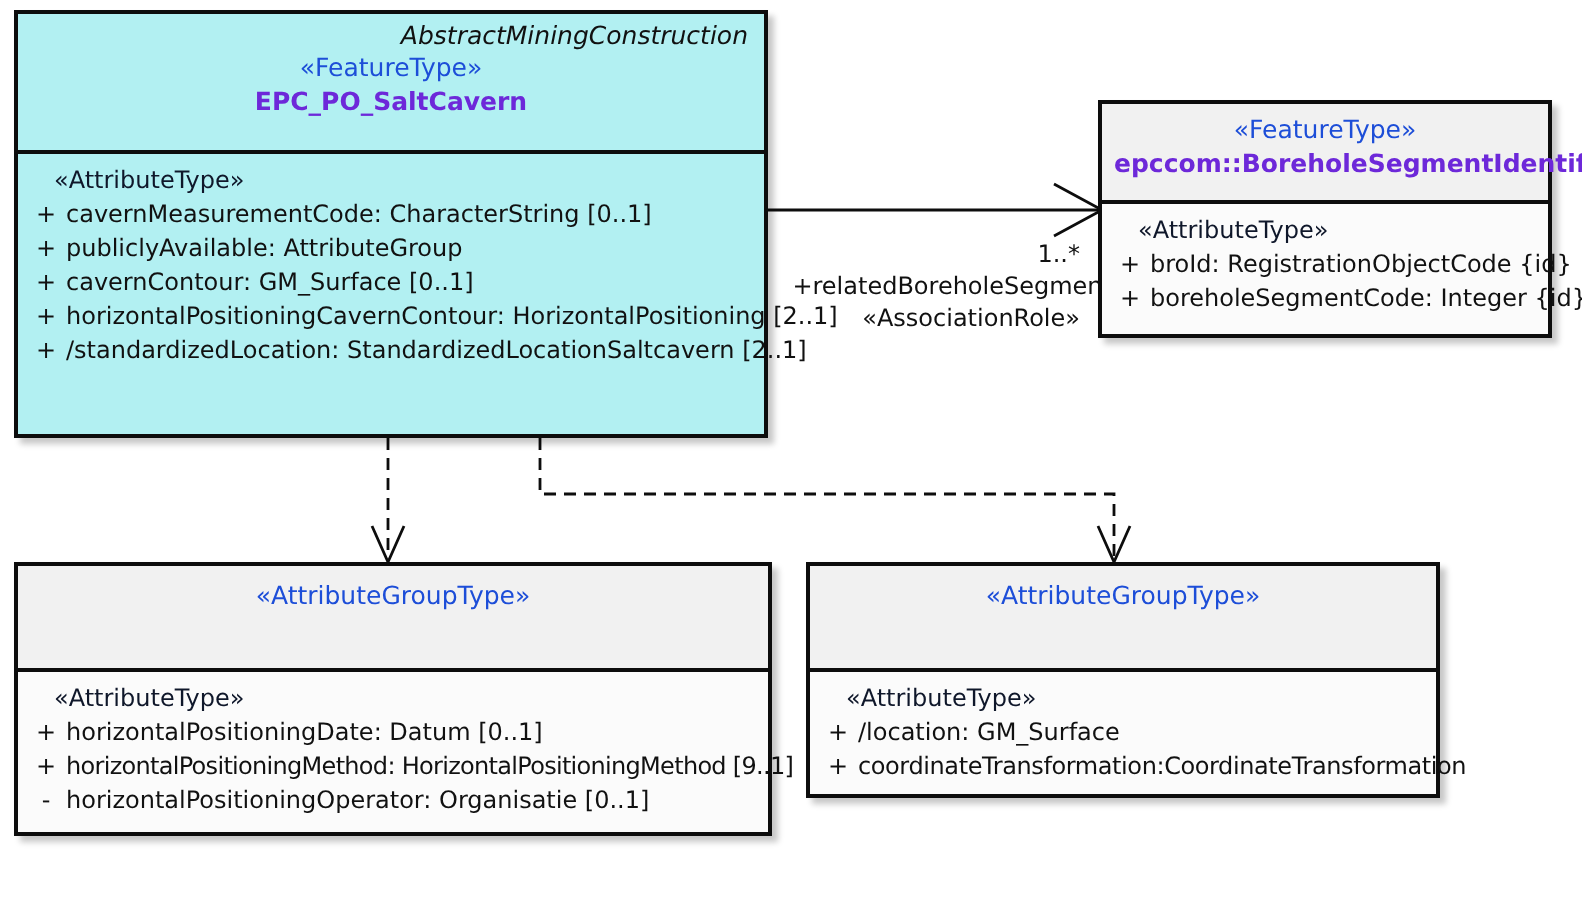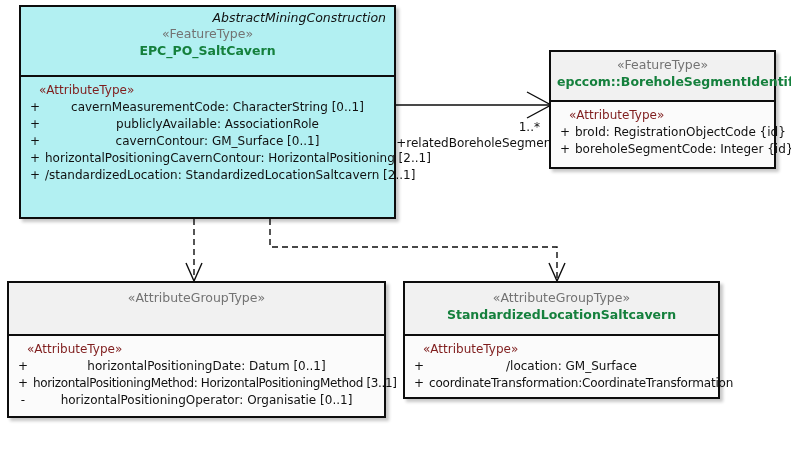--- a/index.html
+++ b/index.html
@@ -41,36 +41,36 @@
   .qualified-name {
     text-align: right;
     font-style: italic;
     font-size: 12.5px;
     color: #111111;
     line-height: 15px;
     padding: 0 2px 1px 0;
   }
   .stereotype {
     font-size: 12.5px;
-    color: #737373;
+    color: #1d4ed8;
     line-height: 16px;
     white-space: nowrap;
   }
   .class-name {
     font-size: 12.5px;
     font-weight: bold;
-    color: #15803d;
+    color: #6d28d9;
     line-height: 17px;
     white-space: nowrap;
   }
 
   
   .group-stereotype {
     font-size: 12px;
-    color: #7f1d1d;
+    color: #0f172a;
     line-height: 17px;
     padding-left: 14px;
     white-space: nowrap;
   }
   .attr-row {
     display: flex;
     align-items: baseline;
     font-size: 12px;
     color: #111111;
     line-height: 17px;
@@ -78,28 +78,26 @@
   }
   .attr-vis {
     display: inline-block;
     width: 20px;
     flex: 0 0 20px;
     text-align: center;
     color: #111111;
   }
   .attr-text {
     flex: 1 1 auto;
-    text-align: center;
   }
 
   
   #box-saltcavern {
     left: 7px; top: 5px; width: 377px; height: 214px;
     background: #b2f0f2;
-    margin-left: 12px;
   }
   #box-saltcavern .hdr { background: #b2f0f2; height: 70px; }
   #box-saltcavern .body { background: #b2f0f2; }
 
   #box-borehole {
     left: 549px; top: 50px; width: 227px; height: 119px;
     background: #fbfbfb;
   }
   #box-borehole .hdr { background: #f1f1f1; height: 50px; padding-top: 5px; }
   #box-borehole .body { background: #fbfbfb; }
@@ -155,36 +153,37 @@
     </g>
 
     <g>
       <path d="M 270 219 L 270 247 L 557 247 L 557 279" fill="none" stroke="#0d0d0d" stroke-width="1.4" stroke-dasharray="6,4"></path>
       <polyline points="549,263 557,281 565,263" fill="none" stroke="#0d0d0d" stroke-width="1.4"></polyline>
     </g>
   </svg>
 
   <div class="assoc-label" id="assoc-mult">1..*</div>
   <div class="assoc-label" id="assoc-role">+relatedBoreholeSegment</div>
+  <div class="assoc-label" id="assoc-stereo">«AssociationRole»</div>
 
   <div class="uml-box" id="box-saltcavern">
     <div class="hdr">
       <div class="qualified-name">AbstractMiningConstruction</div>
       <div class="stereotype">«FeatureType»</div>
       <div class="class-name">EPC_PO_SaltCavern</div>
     </div>
     <div class="body">
       <div class="group-stereotype">«AttributeType»</div>
       <div class="attr-row">
         <span class="attr-vis">+</span>
         <span class="attr-text">cavernMeasurementCode: CharacterString [0..1]</span>
       </div>
       <div class="attr-row">
         <span class="attr-vis">+</span>
-        <span class="attr-text">publiclyAvailable: AssociationRole</span>
+        <span class="attr-text">publiclyAvailable: AttributeGroup</span>
       </div>
       <div class="attr-row">
         <span class="attr-vis">+</span>
         <span class="attr-text">cavernContour: GM_Surface [0..1]</span>
       </div>
       <div class="attr-row">
         <span class="attr-vis">+</span>
         <span class="attr-text">horizontalPositioningCavernContour: HorizontalPositioning [2..1]</span>
       </div>
       <div class="attr-row">
@@ -217,33 +216,32 @@
       <div class="stereotype">«AttributeGroupType»</div>
     </div>
     <div class="body">
       <div class="group-stereotype">«AttributeType»</div>
       <div class="attr-row">
         <span class="attr-vis">+</span>
         <span class="attr-text">horizontalPositioningDate: Datum [0..1]</span>
       </div>
       <div class="attr-row">
         <span class="attr-vis">+</span>
-        <span class="attr-text" style="letter-spacing:-0.35px;">horizontalPositioningMethod: HorizontalPositioningMethod [3..1]</span>
+        <span class="attr-text" style="letter-spacing:-0.35px;">horizontalPositioningMethod: HorizontalPositioningMethod [9..1]</span>
       </div>
       <div class="attr-row">
         <span class="attr-vis">-</span>
         <span class="attr-text">horizontalPositioningOperator: Organisatie [0..1]</span>
       </div>
     </div>
   </div>
 
   <div class="uml-box" id="box-stdloc">
     <div class="hdr">
       <div class="stereotype">«AttributeGroupType»</div>
-      <div class="class-name">StandardizedLocationSaltcavern</div>
     </div>
     <div class="body">
       <div class="group-stereotype">«AttributeType»</div>
       <div class="attr-row">
         <span class="attr-vis">+</span>
         <span class="attr-text">/location: GM_Surface</span>
       </div>
       <div class="attr-row">
         <span class="attr-vis">+</span>
         <span class="attr-text" style="letter-spacing:-0.2px;">coordinateTransformation:CoordinateTransformation</span>

